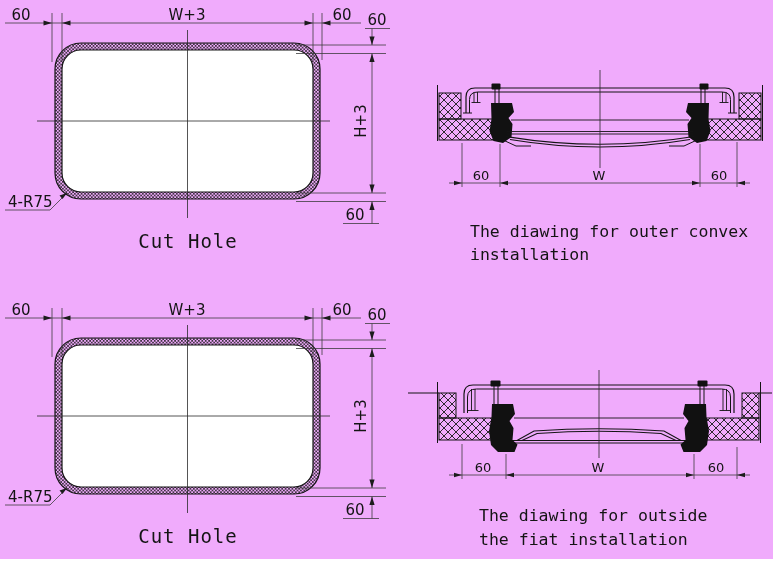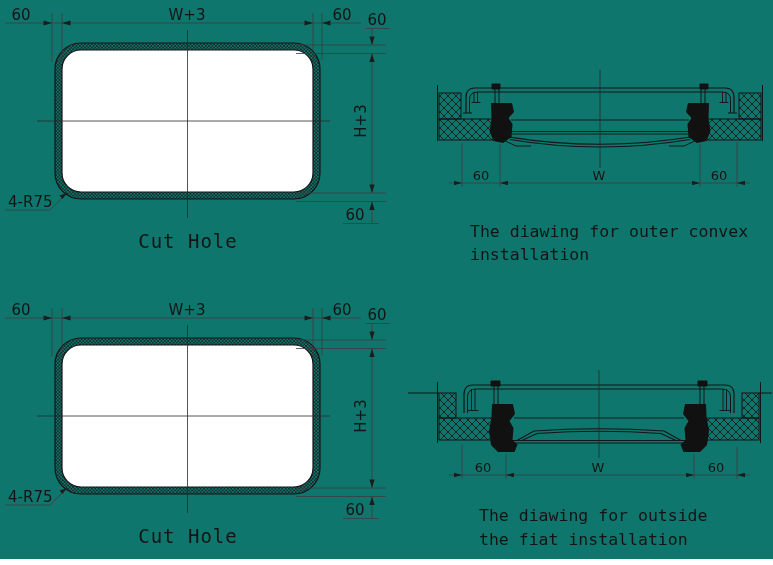--- a/index.html
+++ b/index.html
@@ -1,16 +1,16 @@
 <!DOCTYPE html>
 <html><head>
 <meta charset="utf-8">
 <style>
   html,body{margin:0;padding:0;background:#ffffff;}
-  .sheet{position:relative;width:773px;height:559px;background:#0f766e;overflow:hidden;
+  .sheet{position:relative;width:773px;height:559px;background:#f0abfc;overflow:hidden;
          font-family:"DejaVu Sans", sans-serif;}
   svg{display:block;}
   text{fill:#141414;}
   .dimtxt{font-family:"DejaVu Sans", sans-serif;font-size:15px;}
   .dimtxt-s{font-family:"DejaVu Sans", sans-serif;font-size:13px;}
   .cap-mono{font-family:"DejaVu Sans Mono", monospace;font-size:19px;letter-spacing:1px;}
   .cap-sec{font-family:"DejaVu Sans Mono", monospace;font-size:16.5px;}
   .obj{stroke:#141414;fill:none;}
   .dim{stroke:#3c3c3c;stroke-width:0.8;fill:none;}
   .cl{stroke:#2a2a2a;stroke-width:0.8;fill:none;}

